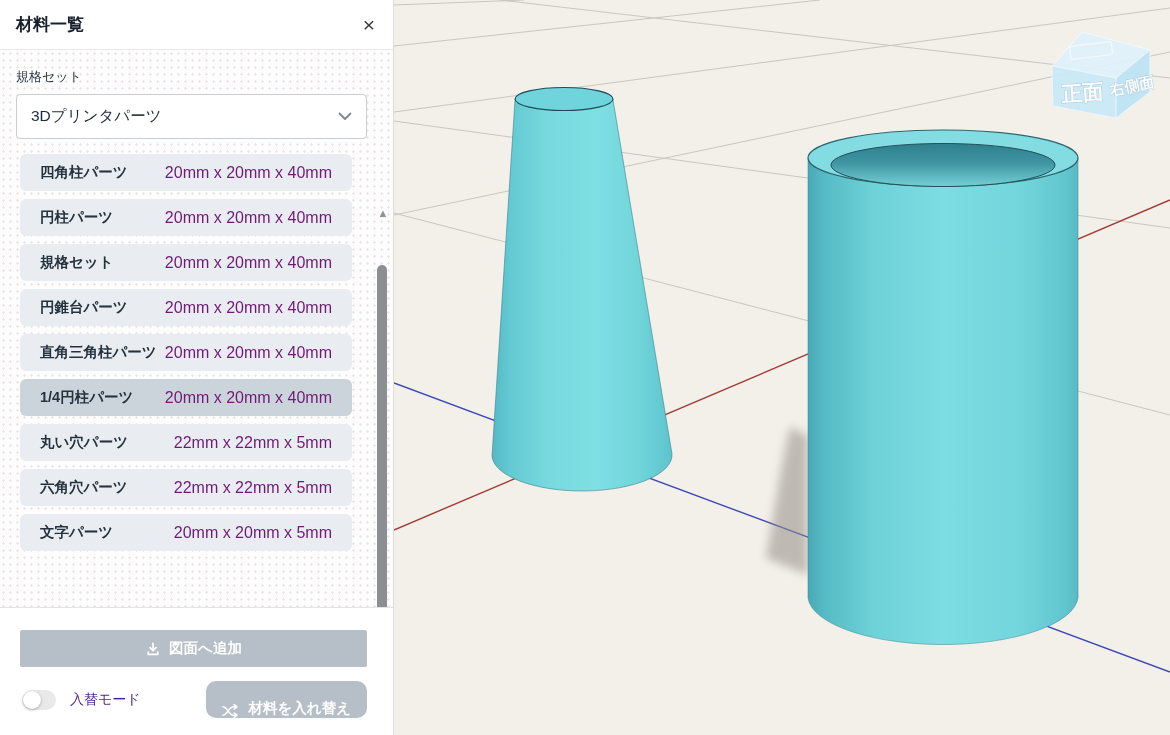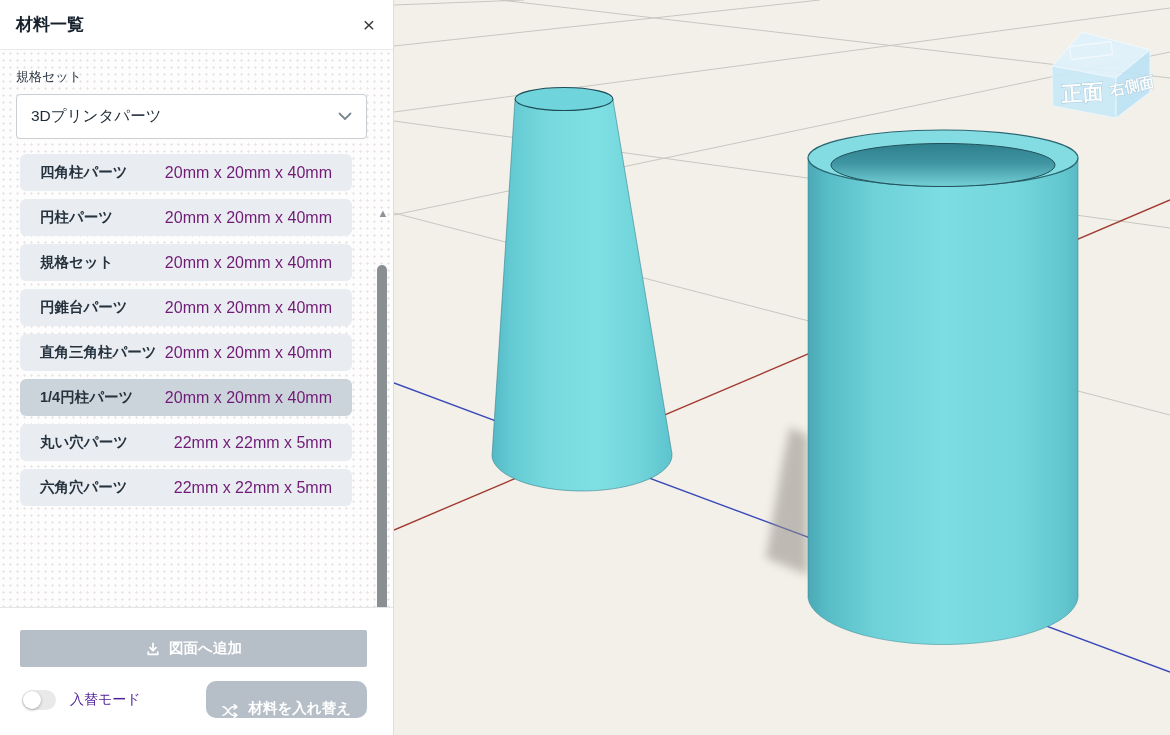--- a/index.html
+++ b/index.html
@@ -138,20 +138,24 @@
             <span class="mat-name">1/4円柱パーツ</span>
             <span class="mat-dims">20mm x 20mm x 40mm</span>
           </div>
           <div class="mat-row">
             <span class="mat-name">丸い穴パーツ</span>
             <span class="mat-dims">22mm x 22mm x 5mm</span>
           </div>
           <div class="mat-row">
             <span class="mat-name">六角穴パーツ</span>
             <span class="mat-dims">22mm x 22mm x 5mm</span>
+          </div>
+          <div class="mat-row">
+            <span class="mat-name">文字パーツ</span>
+            <span class="mat-dims">20mm x 20mm x 5mm</span>
           </div>
         </div>
 
       <button class="scroll-arrow scroll-up">▲</button>
       <div class="scroll-thumb"></div>
 
     </div>
 
     <div class="panel-actions">
       <button class="add-btn">

